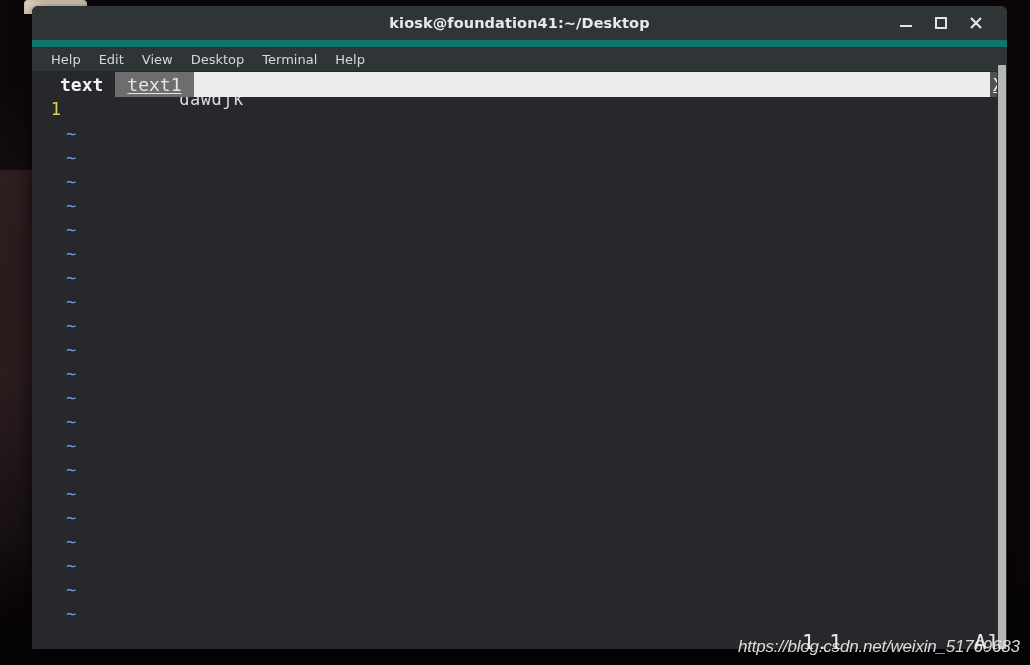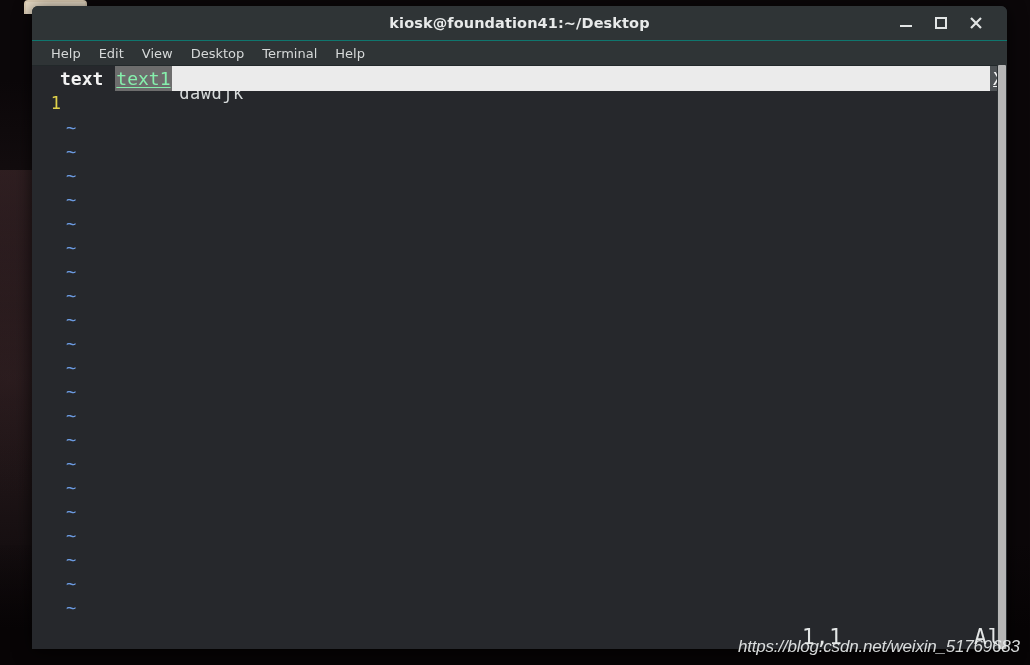--- a/index.html
+++ b/index.html
@@ -61,21 +61,21 @@
     border-top-right-radius: 6px;
     box-shadow: 0 3px 18px rgba(0,0,0,0.75);
     overflow: hidden;
   }
 
   
   #titlebar {
     position: relative;
     height: 34px;
     background: #2f3436;
-    border-bottom: 1px solid #0f766e;
+    border-bottom: 7px solid #0f766e;
   }
   #window-title {
     position: absolute;
     left: 0; right: 0; top: 0;
     line-height: 34px;
     text-align: center;
     color: #e8eaea;
     font-size: 14.5px;
     font-weight: bold;
     letter-spacing: 0.1px;
@@ -132,22 +132,22 @@
     background: #26282c;
     color: #f2f2f2;
     font-weight: bold;
     padding: 0 12px 0 28px;
     display: flex;
     align-items: center;
     letter-spacing: 0px;
   }
   #tab-inactive {
     background: #6d6d6d;
-    color: #86efac;
-    padding: 0 1px;
+    color: #e5e5e5;
+    padding: 0 12px;
     display: flex;
     align-items: center;
     text-decoration: underline;
     text-underline-offset: 2px;
   }
   #tabline-fill {
     flex: 1;
     background: #ebebeb;
   }
   #tab-close {

